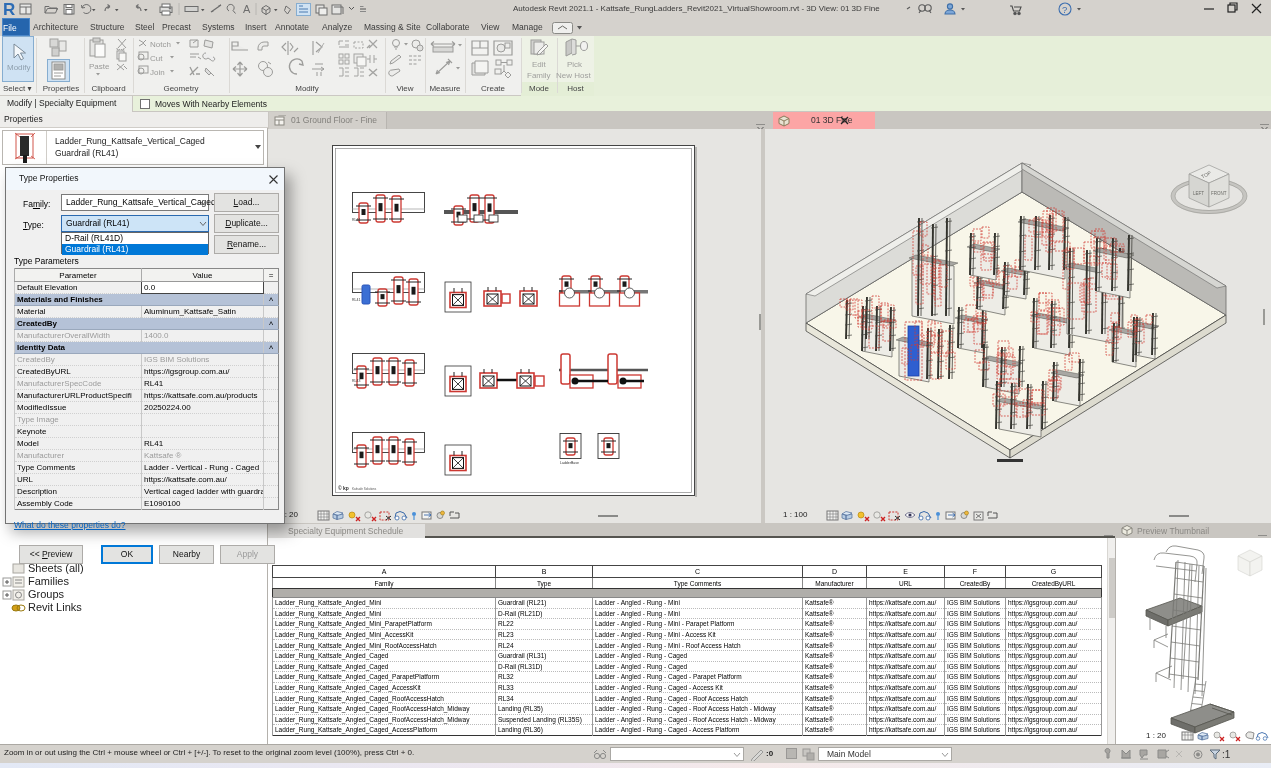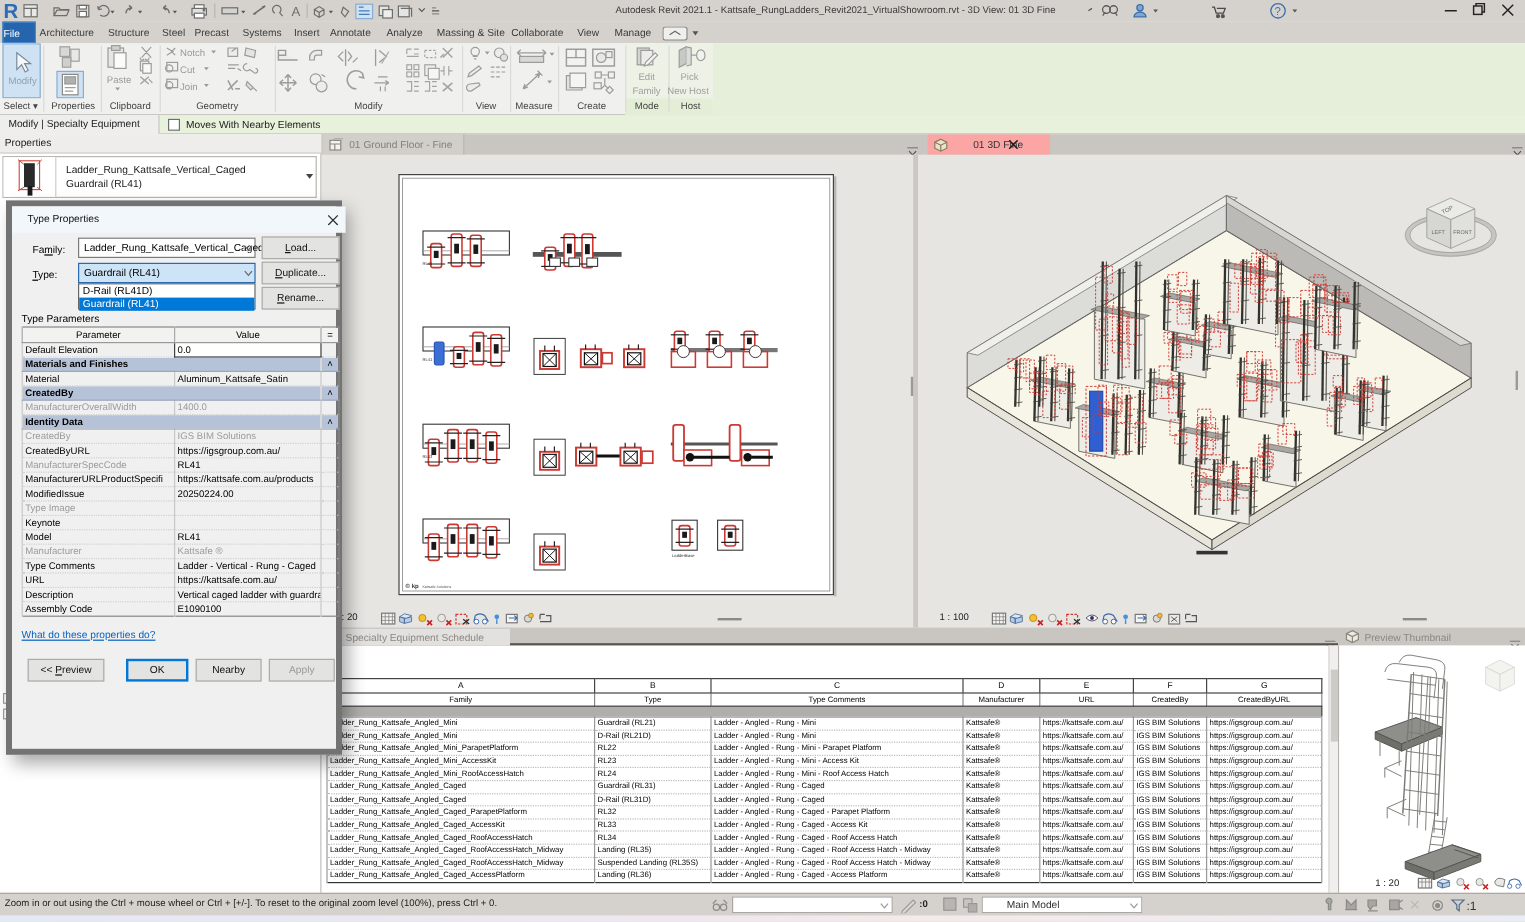--- a/index.html
+++ b/index.html
@@ -34,21 +34,21 @@
 
 #schedtabs{left:268px;top:523px;width:847px;height:15px;background:#c9c6c1;border-bottom:2px solid #55544f}
 #sched{left:268px;top:538px;width:847px;height:206px;background:#fff}
 
 #prevtabs{left:1115px;top:523px;width:156px;height:15px;background:#c9c6c1}
 #prev{left:1115px;top:538px;width:156px;height:206px;background:#fff;border-left:1px solid #b4b1ac}
 
 #statusbar{left:0;top:744px;width:1271px;height:19px;background:#d5d2cd;border-top:1px solid #aba8a3;font-size:8px;color:#222}
 #bottomstrip{left:0;top:763px;width:1271px;height:5px;background:linear-gradient(90deg,#e3e9f6,#efe7ef 45%,#f5e9e9 60%,#e9edf6)}
 
-#dlg{left:5px;top:167px;width:280px;height:462px;background:#f0f0f0;border:5px solid #737373;box-shadow:6px 8px 14px rgba(0,0,0,.35);font-size:8.5px;color:#000}
+#dlg{left:5px;top:167px;width:280px;height:357px;background:#f0f0f0;border:1px solid #737373;box-shadow:6px 8px 14px rgba(0,0,0,.35);font-size:8.5px;color:#000}
 #dlgtitle{left:0;top:0;width:278px;height:22px;background:#f2f7fc;font-size:8.5px;line-height:20px;padding-left:13px;color:#111}
 .combo{position:absolute;height:17px;background:#fff;border:1px solid #7a9cbf;font-size:8.5px;line-height:15px;padding-left:4px}
 .btn{position:absolute;height:19px;background:#e3e3e1;border:1px solid #adaba8;font-size:8.5px;text-align:center;line-height:17px;color:#111}
 .hdrrow{background:#b5c2d7;font-weight:bold}
 .gray{color:#9b9b9b}
 #pt{border:1px solid #888}
 #pt td{height:12px;padding:0 2px;overflow:hidden;white-space:nowrap;border-left:1px solid #c8c8c8;border-bottom:1px dotted #d0d0d0}
 #pt .pth td{background:#f2f2f0;border-bottom:1px solid #999;border-left:1px solid #aaa;text-align:center;height:13px}
 #pt .hdrrow td{border-bottom:1px solid #9aa8bc;text-align:left}
 #pt .hdrrow td:last-child{text-align:center;font-weight:normal}
@@ -1308,21 +1308,21 @@
       </div>
   <svg class="abs" style="left:750px;top:3px" width="14" height="13" viewBox="0 0 14 13">
         <path d="M2 11 L11 2 l2 2 -9 9 -3 1 Z" fill="#d8d8d6" stroke="#9a9a98"></path>
       </svg>
   <div class="abs" style="left:766px;top:4px;font-weight:bold;font-size:8px">:0</div>
   <div class="abs" style="left:786px;top:3px;width:11px;height:11px;background:#b8b6b2;border:1px solid #9a9896"></div>
   <svg class="abs" style="left:802px;top:3px" width="13" height="13" viewBox="0 0 13 13">
         <rect x="1" y="1" width="7" height="7" fill="#c8c6c2" stroke="#9a9896"></rect>
         <rect x="5" y="5" width="7" height="7" fill="#b0aeaa" stroke="#9a9896"></rect>
       </svg>
-  <div class="abs" style="left:818px;top:2px;width:134px;height:14px;background:#fff;border:1px solid #aaa8a4;font-size:8.5px;line-height:13px;padding-left:20px;color:#333">Main Model<svg style="position:absolute;right:2px;top:4px" width="8" height="6">
+  <div class="abs" style="left:818px;top:2px;width:134px;height:14px;background:#fff;border:1px solid #aaa8a4;font-size:8.5px;line-height:13px;padding-left:8px;color:#333">Main Model<svg style="position:absolute;right:2px;top:4px" width="8" height="6">
           <path d="M1 1 l3 3.5 3 -3.5" stroke="#999" fill="none"></path>
         </svg></div>
   <svg class="abs" style="left:1102px;top:2px" width="160" height="15" viewBox="0 0 160 15">
     <g stroke="#8a8a88" fill="#a8a6a2" stroke-width="1">
       <path d="M3 4 a2.5 2.5 0 1 1 4 2 l0 5 -2 0 0 -5 a2.5 2.5 0 0 1 -2 -2 Z"></path>
       <path d="M20 3 l4 4 4 -4 v8 h-8 Z M19 11 h10"></path>
       <path d="M38 3 h7 v5 h-3 l-2 3 -2 -3 Z M38 12 h8"></path>
       <path d="M56 3 h8 v8 h-8 Z M64 5 l3 -2 M64 9 l3 2"></path>
       <path d="M74 4 l3 3 3 -3 M74 10 l3 -3 M80 10 l-3 -3" stroke="#b8b6b2" fill="none"></path>
       <circle cx="96" cy="7.5" r="4" fill="none"></circle>

